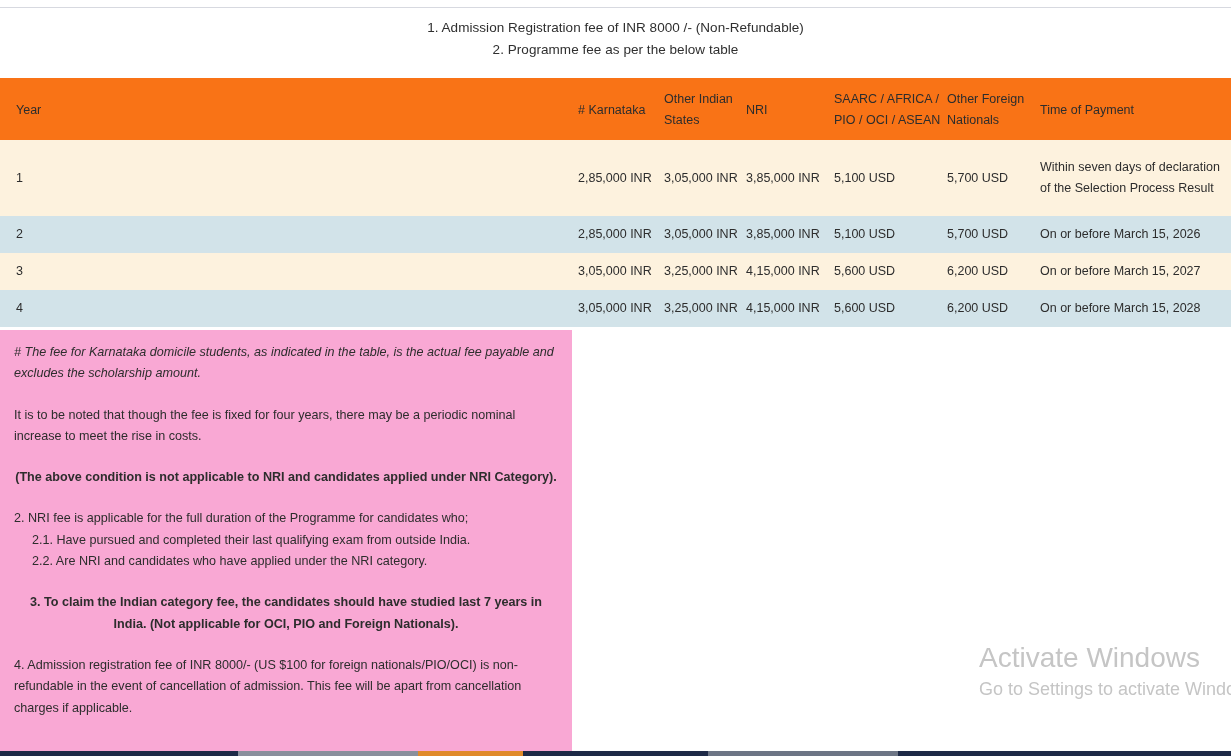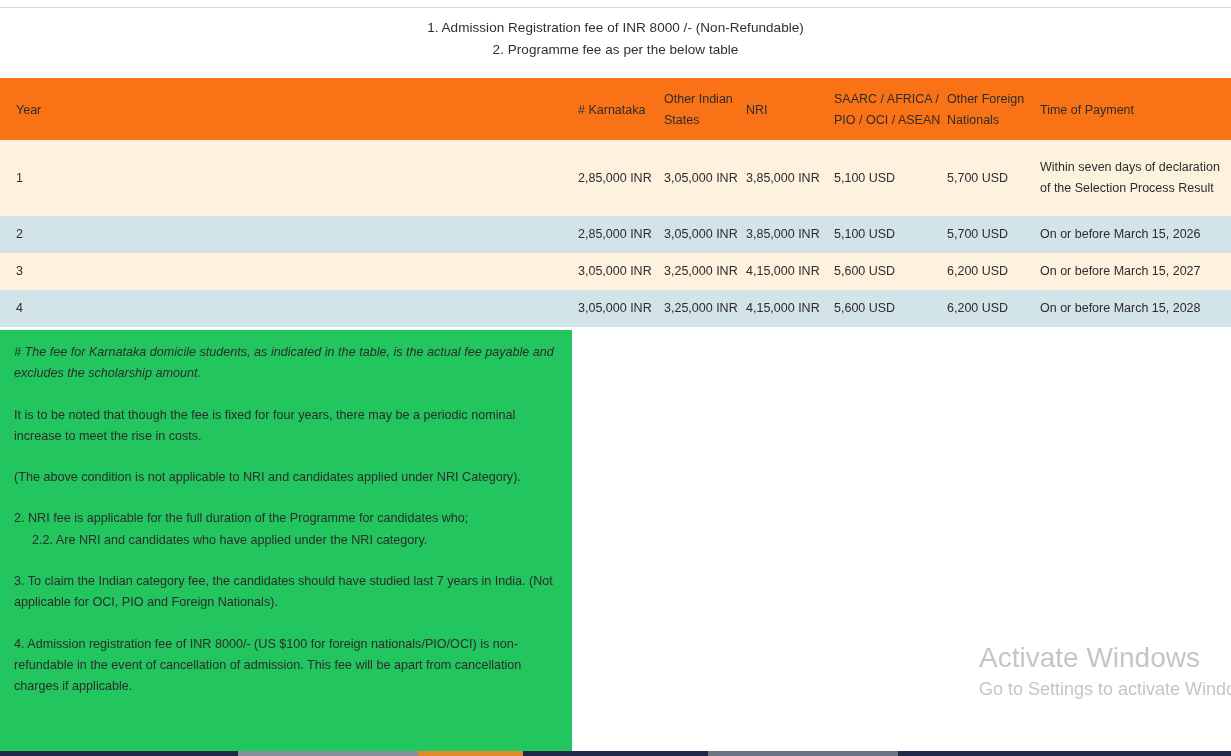--- a/index.html
+++ b/index.html
@@ -89,32 +89,32 @@
 
   .hdr-wrap { display: block; }
 
   
   .notes {
     position: absolute;
     top: 330px;
     left: 0;
     width: 572px;
     height: 426px;
-    background: #22c55e;
+    background: #f9a8d4;
     padding: 12px 14px 0 14px;
     overflow: hidden;
   }
   .note-p {
     font-size: 12.6px;
     line-height: 21.3px;
     color: #2d2d2d;
     margin-bottom: 0;
   }
   .note-italic { font-style: italic; }
-  .note-bold   { font-weight: normal; }
+  .note-bold   { font-weight: bold; text-align: center; }
   .note-indent { padding-left: 18px; }
   .note-gap    { height: 20px; }
   .note-gap-sm { height: 20px; }
 
   
   .watermark {
     position: absolute;
     right: -78px;
     top: 640px;
     width: 330px;
@@ -212,20 +212,21 @@
   </table>
 
   <div class="notes">
     <p class="note-p note-italic"># The fee for Karnataka domicile students, as indicated in the table, is the actual fee payable and excludes the scholarship amount.</p>
     <div class="note-gap"></div>
     <p class="note-p">It is to be noted that though the fee is fixed for four years, there may be a periodic nominal increase to meet the rise in costs.</p>
     <div class="note-gap"></div>
     <p class="note-p note-bold">(The above condition is not applicable to NRI and candidates applied under NRI Category).</p>
     <div class="note-gap"></div>
     <p class="note-p">2. NRI fee is applicable for the full duration of the Programme for candidates who;</p>
+    <p class="note-p note-indent">2.1. Have pursued and completed their last qualifying exam from outside India.</p>
     <p class="note-p note-indent">2.2. Are NRI and candidates who have applied under the NRI category.</p>
     <div class="note-gap"></div>
     <p class="note-p note-bold">3. To claim the Indian category fee, the candidates should have studied last 7 years in India. (Not applicable for OCI, PIO and Foreign Nationals).</p>
     <div class="note-gap-sm"></div>
     <p class="note-p">4. Admission registration fee of INR 8000/- (US $100 for foreign nationals/PIO/OCI) is non-refundable in the event of cancellation of admission. This fee will be apart from cancellation charges if applicable.</p>
   </div>
 
   <div class="watermark">
     <div class="wm-title">Activate Windows</div>
     <div class="wm-sub">Go to Settings to activate Windows.</div>

